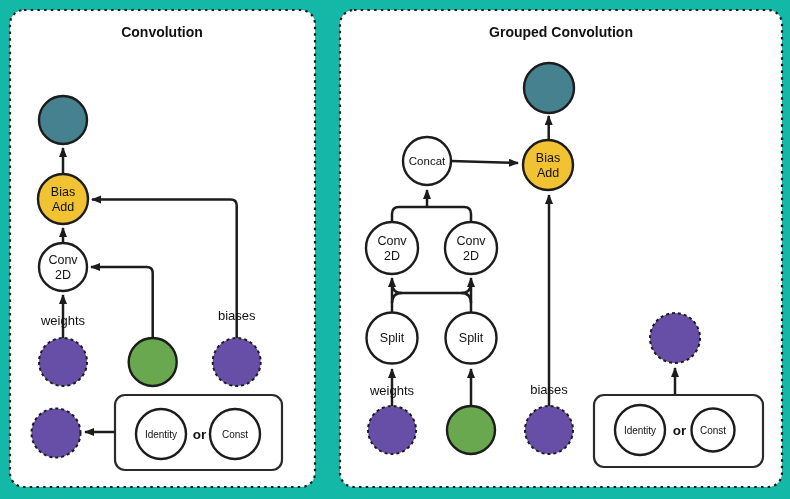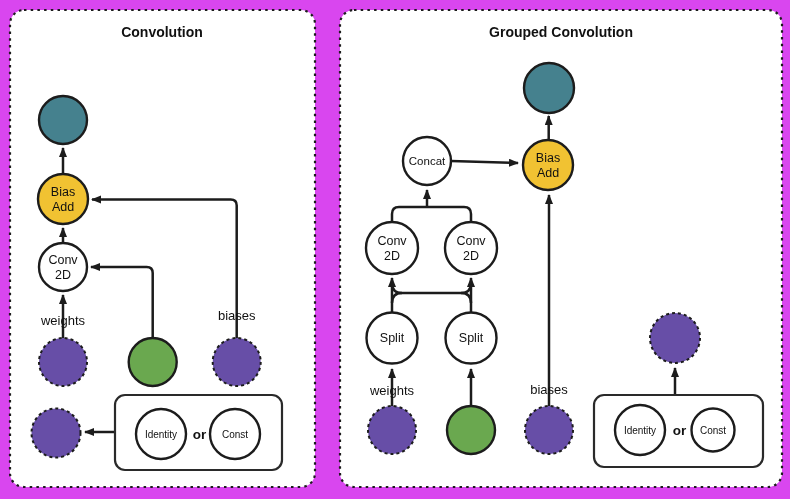--- a/index.html
+++ b/index.html
@@ -1,16 +1,16 @@
 <!DOCTYPE html>
 <html><head>
 <meta charset="utf-8">
 <style>
   html,body{margin:0;padding:0;background:#ffffff;}
-  .stage{position:relative;width:790px;height:499px;background:#d946ef;}
+  .stage{position:relative;width:790px;height:499px;background:#14b8a6;}
   svg{display:block;}
   .panel{fill:#ffffff;stroke:#1c1c1c;stroke-width:2.2;stroke-dasharray:2.5 4.2;}
   .edge{fill:none;stroke:#1c1c1c;stroke-width:2.5;}
   .node{stroke:#1c1c1c;stroke-width:2.4;}
   .white{fill:#ffffff;}
   .dashed{stroke-dasharray:3 3;stroke-width:2;}
   .box{fill:#ffffff;stroke:#2a2a2a;stroke-width:2.2;}
   text{font-family:"Liberation Sans",sans-serif;fill:#111111;dominant-baseline:central;}
   .title{font-size:14px;font-weight:bold;text-anchor:middle;}
   .nlabel{font-size:12.5px;text-anchor:middle;}

